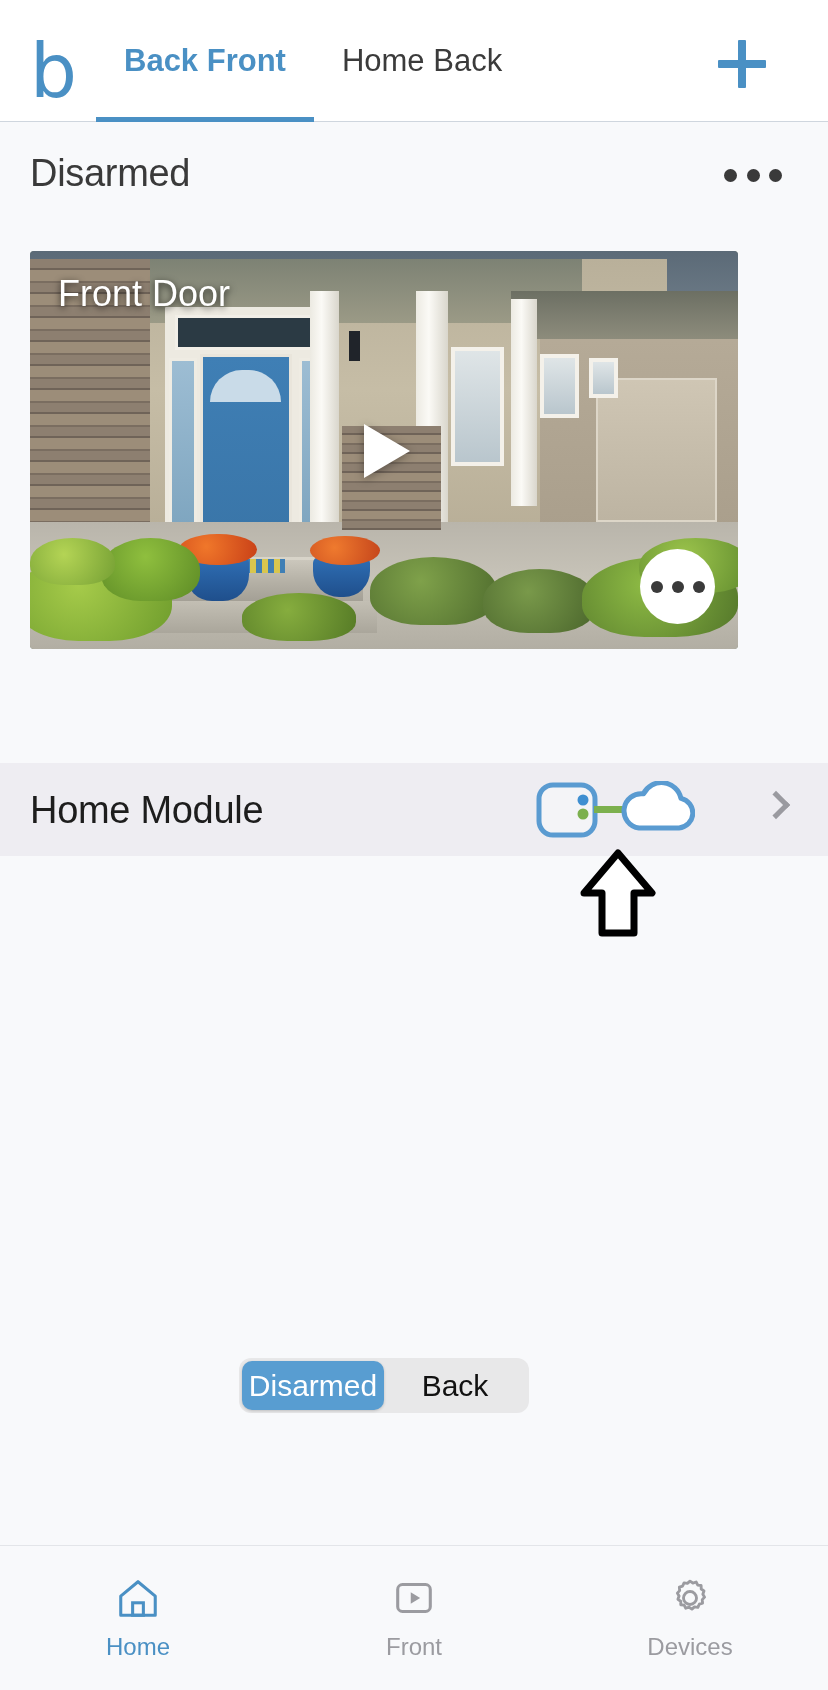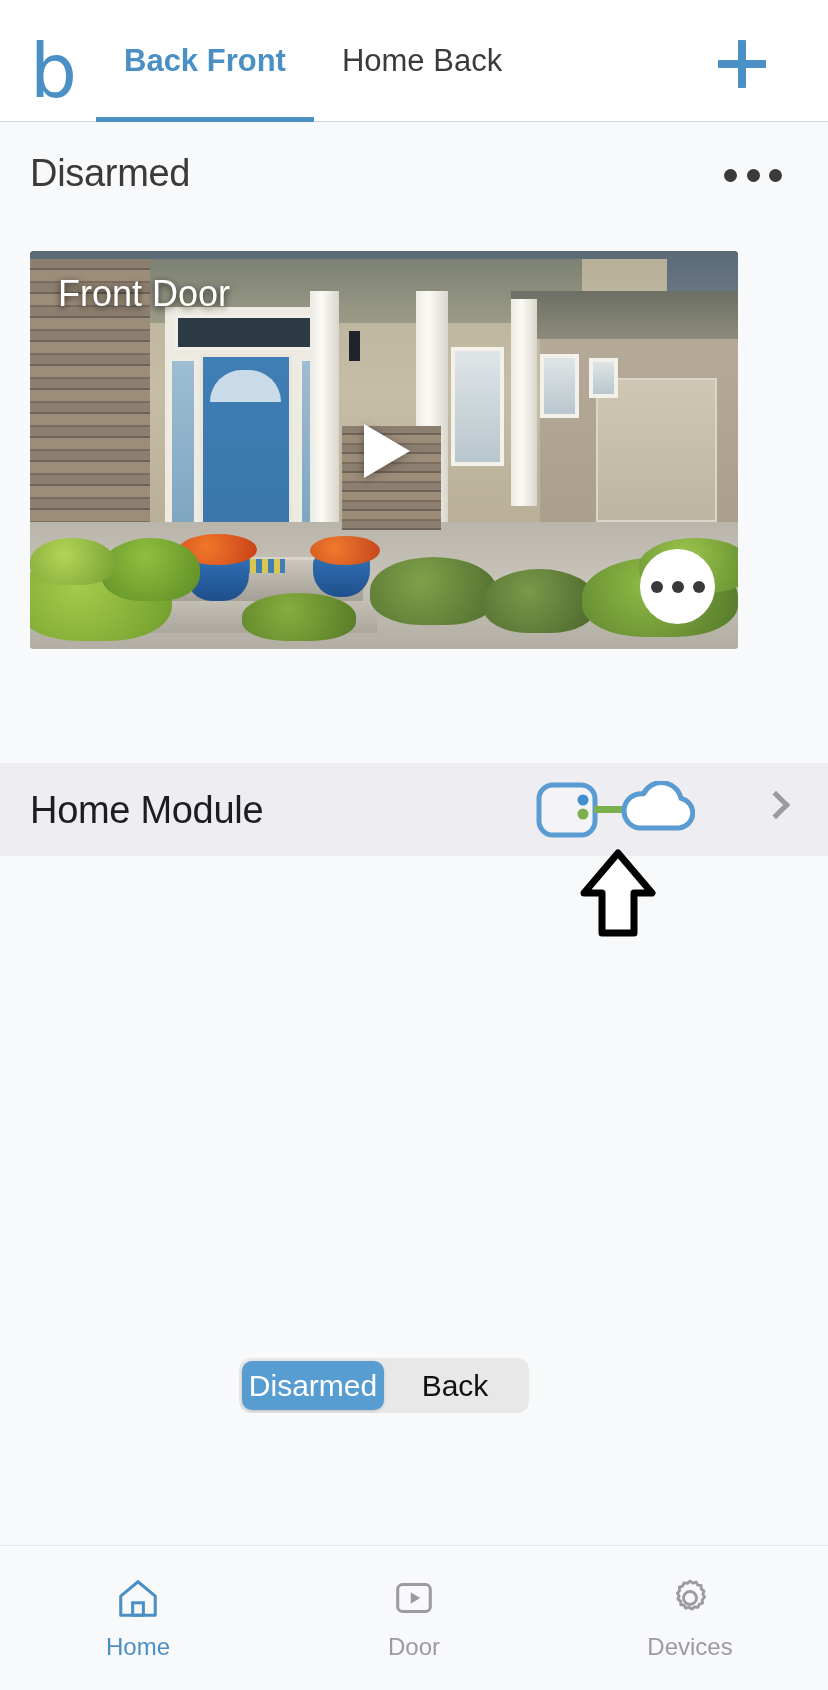--- a/index.html
+++ b/index.html
@@ -343,21 +343,21 @@
         <rect x="9.2" y="14.5" width="5.6" height="6.5" fill="none" stroke="#4a90c4" stroke-width="1.6"></rect>
       </svg>
       <span>Home</span>
     </div>
 
     <div class="nav-item">
       <svg class="nav-ico" viewBox="0 0 24 24">
         <rect x="3.5" y="5" width="17" height="14" rx="2.5" fill="none" stroke="#9b9ba0" stroke-width="1.6"></rect>
         <path d="M10.3 9 L15.2 12 L10.3 15 Z" fill="#9b9ba0"></path>
       </svg>
-      <span>Door</span>
+      <span>Front</span>
     </div>
 
     <div class="nav-item">
       <svg class="nav-ico" viewBox="0 0 24 24">
         <path d="M12 3.2 l1.5 1.0 1.7 -.55 .85 1.6 1.75 .25 .05 1.8 1.45 1.0 -.6 1.7 .9 1.55 -1.2 1.3 .15 1.8 -1.7 .6 -.75 1.65 -1.75 -.3 -1.35 1.2 -1.5 -1.0 -1.7 .55 -.85 -1.6 -1.75 -.25 -.05 -1.8 -1.45 -1.0 .6 -1.7 -.9 -1.55 1.2 -1.3 -.15 -1.8 1.7 -.6 .75 -1.65 1.75 .3 z" fill="none" stroke="#9b9ba0" stroke-width="1.5" stroke-linejoin="round"></path>
         <circle cx="12" cy="12" r="3.4" fill="none" stroke="#9b9ba0" stroke-width="1.5"></circle>
       </svg>
       <span>Devices</span>
     </div>
 

